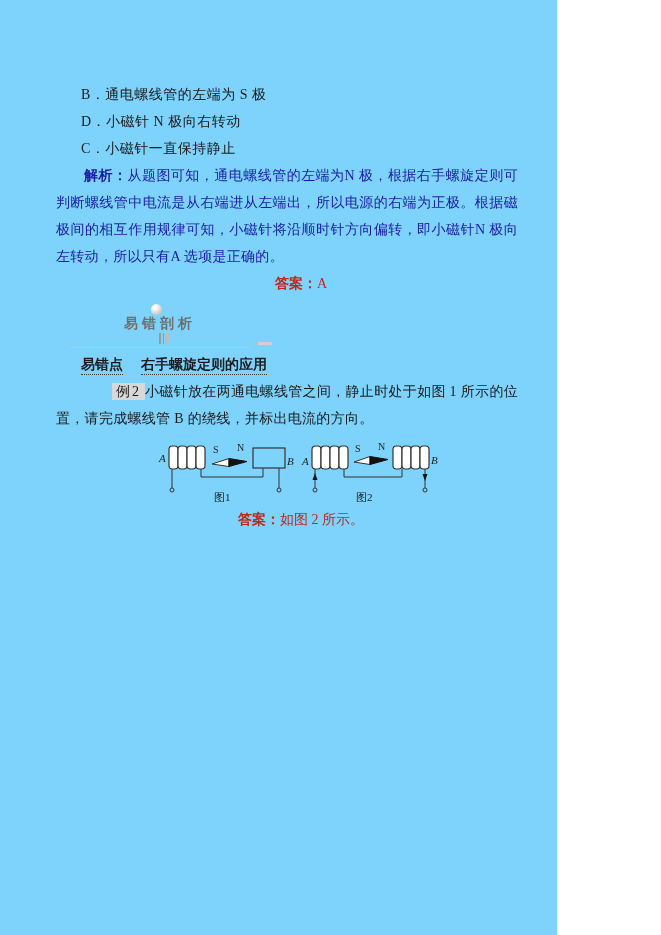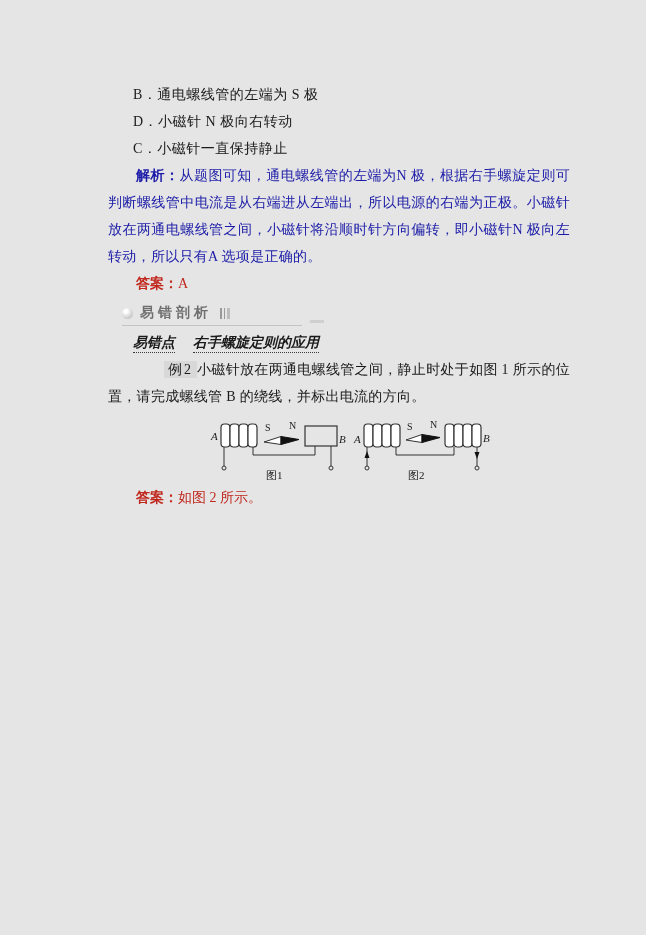--- a/index.html
+++ b/index.html
@@ -1,56 +1,57 @@
 <!DOCTYPE html>
 <html><head>
 <meta charset="utf-8">
 <style>
   html,body{margin:0;padding:0;background:#fff;}
   .page{
     position:relative;
-    width:646px;height:935px;
-    background:#e5e5e5;
+    width:557px;height:935px;
+    background:#7dd3fc;
     font-family:"Liberation Serif","DejaVu Serif",serif;
     color:#1a1a1a;
     font-size:14px;
     overflow:hidden;
     box-sizing:border-box;
-    padding:81px 99px 0 108px;
+    padding:81px 99px 0 56px;
   }
   .content{width:462px;}
   .option{
     line-height:27px;
     padding-left:25px;
     letter-spacing:0.5px;
     white-space:nowrap;
   }
   p.para{
     margin:0;
     line-height:27px;
     text-indent:2em;
     text-align:justify;
     letter-spacing:0.3px;
   }
   .blue{color:#1b1ba8;}
-  .red{color:#c0281e;}
+  .red{color:#c0281e;text-align:center;}
   .label{font-weight:bold;margin-top:29px;}
   .answer-line{
     line-height:27px;
     padding-left:2em;
     margin:0;
   }
   
   .banner{
     display:flex;align-items:center;
     margin:7px 0 3px 14px;
     width:180px;
     border-bottom:1px solid #c4c4c4;
     padding-bottom:3px;
     position:relative;
+    flex-direction:column;
   }
   .banner-ball{
     width:11px;height:11px;border-radius:50%;
     background:radial-gradient(circle at 35% 30%, #ffffff 15%, #d2d2d2 60%, #b5b5b5 100%);
     margin-right:7px;flex:0 0 auto;
   }
   .banner-title{
     color:#6f6f6f;font-weight:bold;font-size:14px;
     letter-spacing:4px;white-space:nowrap;
     font-family:"Liberation Sans","DejaVu Sans",sans-serif;
@@ -62,21 +63,20 @@
   .bar3{width:3px;height:11px;background:#bdbdbd !important;}
   .banner-dash{
     position:absolute;right:-22px;bottom:2px;
     width:14px;height:3px;background:#cfcfcf;
   }
   
   .error-point{
     line-height:27px;
     padding-left:25px;
     font-weight:bold;
-    font-style:italic;
   }
   .dotted{
     border-bottom:1px dotted #3a3a3a;
     padding-bottom:2px;
   }
   .ep-gap{display:inline-block;width:18px;}
   
   .example-para{
     margin:2px 0 0 0;
     line-height:27px;
@@ -106,21 +106,21 @@
 </head>
 <body>
 
 <div class="page">
   <div class="content">
 
     <div class="option">B．通电螺线管的左端为 S 极</div>
     <div class="option">D．小磁针 N 极向右转动</div>
     <div class="option">C．小磁针一直保持静止</div>
 
-    <p class="para blue"><span class="label">解析：</span><span>从题图可知，通电螺线管的左端为N 极，根据右手螺旋定则可判断螺线管中电流是从右端进从左端出，所以电源的右端为正极。小磁针放在两通电螺线管之间，小磁针将沿顺时针方向偏转，即小磁针N 极向左转动，所以只有A 选项是正确的。</span></p>
+    <p class="para blue"><span class="label">解析：</span><span>从题图可知，通电螺线管的左端为N 极，根据右手螺旋定则可判断螺线管中电流是从右端进从左端出，所以电源的右端为正极。根据磁极间的相互作用规律可知，小磁针将沿顺时针方向偏转，即小磁针N 极向左转动，所以只有A 选项是正确的。</span></p>
 
     <p class="answer-line red"><span class="label">答案：</span><span>A</span></p>
 
     <div class="banner">
       <span class="banner-ball"></span>
       <span class="banner-title">易错剖析</span>
       <span class="banner-bars">
           <i class="bar1"></i>
           <i class="bar2"></i>
           <i class="bar3"></i>

